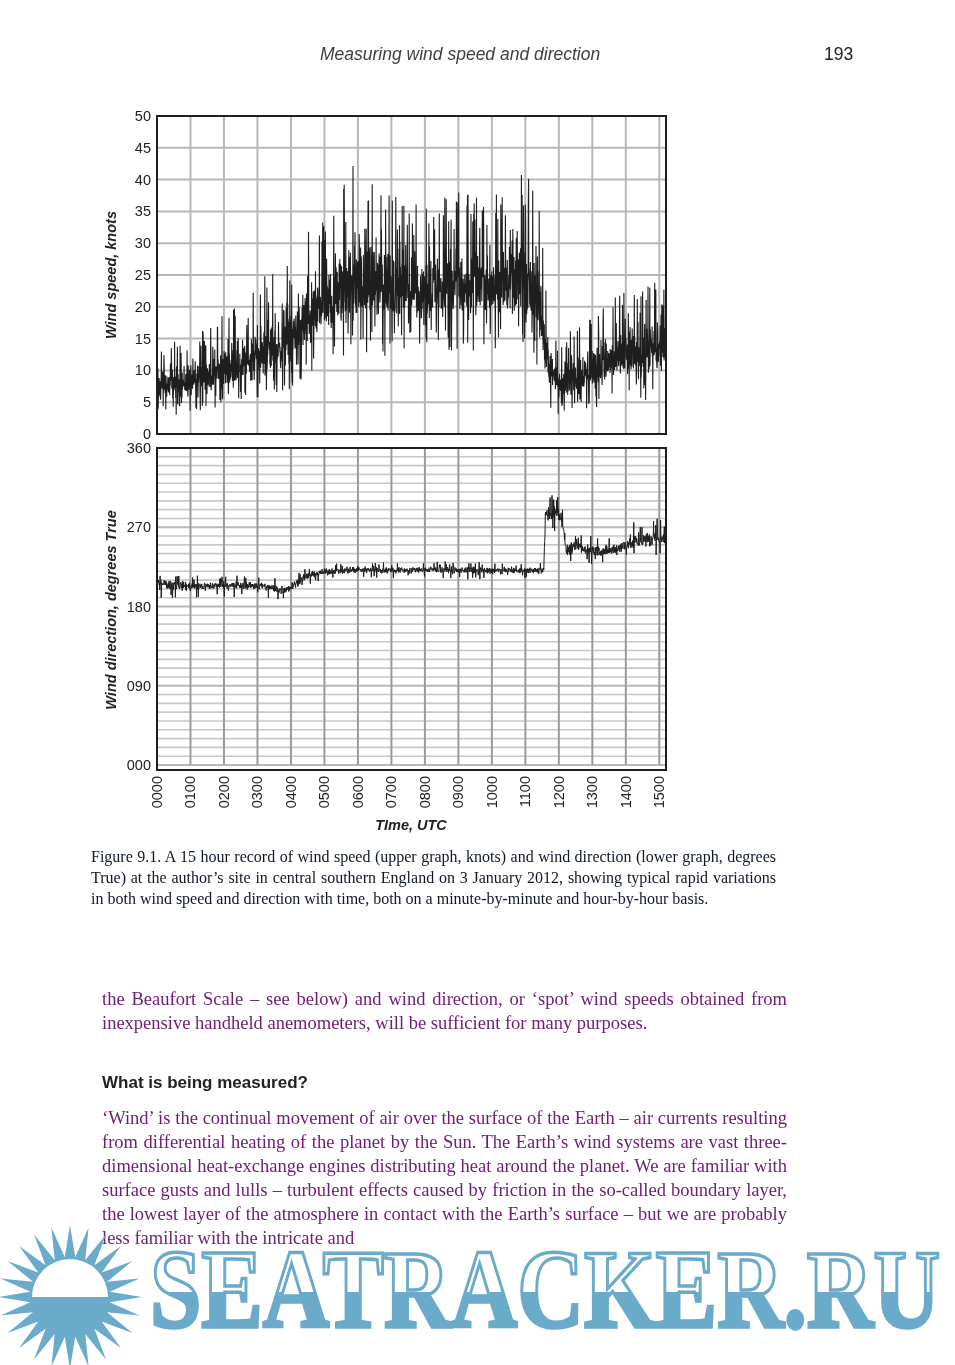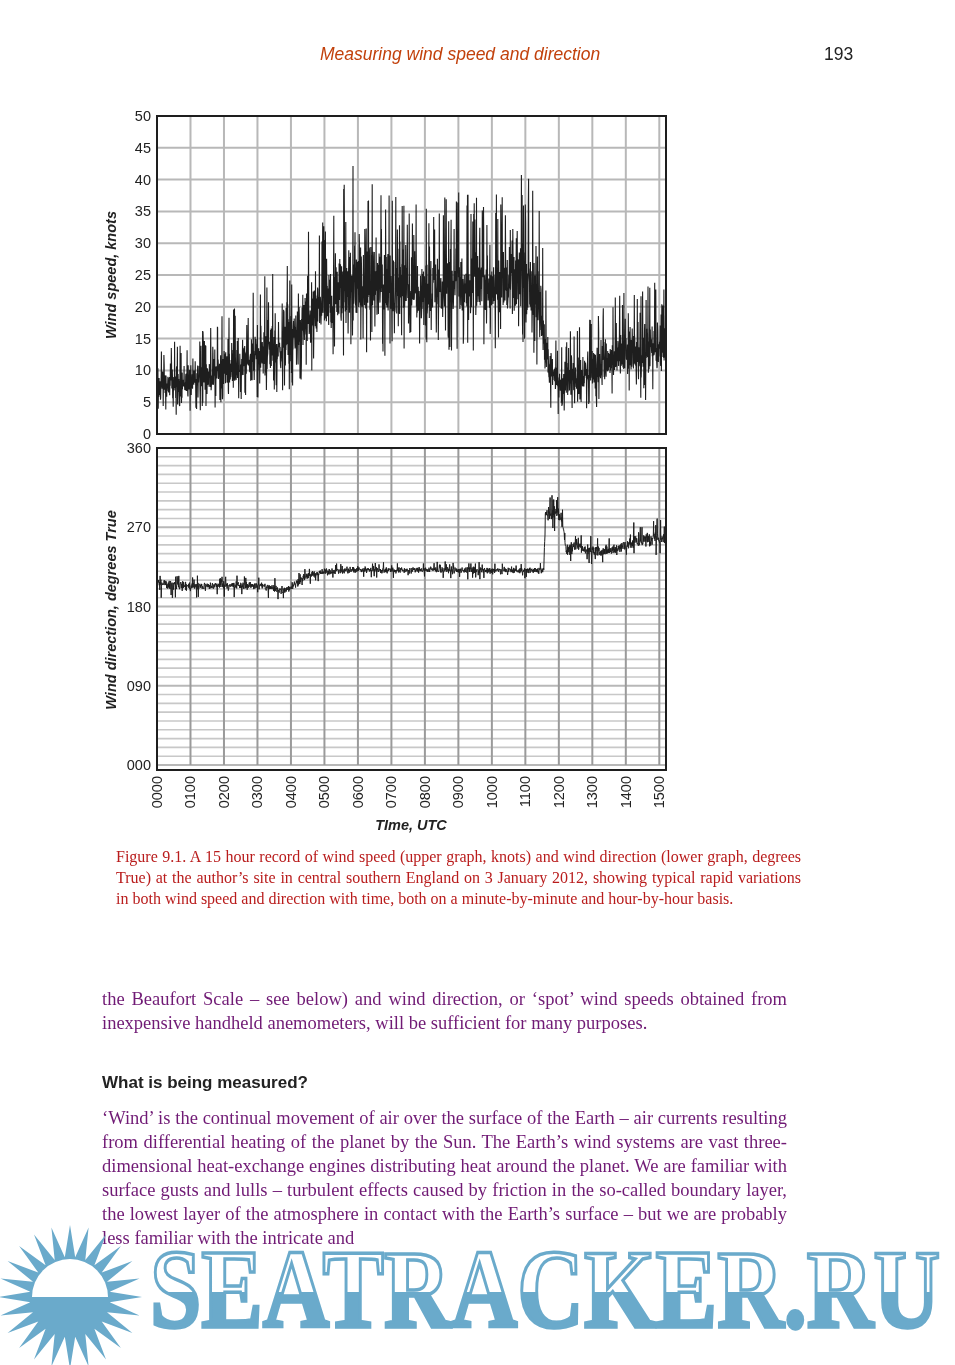--- a/index.html
+++ b/index.html
@@ -1,32 +1,32 @@
 <!DOCTYPE html>
 <html><head>
 <meta charset="utf-8">
 <style>
   html, body { margin: 0; padding: 0; background: #ffffff; }
   body { width: 955px; height: 1365px; position: relative; overflow: hidden; }
   .running-head {
     position: absolute; top: 44px; left: 320px;
     font-family: "Liberation Sans", sans-serif; font-style: italic;
-    font-size: 17.5px; color: #c2410c;
+    font-size: 17.5px; color: #404040;
   }
   .page-number {
     position: absolute; top: 44px; left: 824px;
     font-family: "Liberation Sans", sans-serif; font-size: 17.5px; color: #222;
   }
   #figure { position: absolute; left: 0; top: 0; }
   .tick-label { font-family: "Liberation Sans", sans-serif; font-size: 14.5px; fill: #222; }
   .axis-title { font-family: "Liberation Sans", sans-serif; font-size: 14.5px; font-style: italic; font-weight: bold; fill: #222; }
   .caption {
-    position: absolute; top: 846px; left: 116px; width: 685px;
+    position: absolute; top: 846px; left: 91px; width: 685px;
     font-family: "Liberation Serif", serif; font-size: 16px; line-height: 21px;
-    color: #b91c1c; text-align: justify;
+    color: #0f172a; text-align: justify;
   }
   .body-para {
     position: absolute; left: 102px; width: 685px;
     font-family: "Liberation Serif", serif; font-size: 18.5px; line-height: 24px;
     color: #701a75; text-align: justify;
   }
   .para1 { top: 987px; }
   .para2 { top: 1106px; }
   .section-heading {
     position: absolute; top: 1073px; left: 102px;

